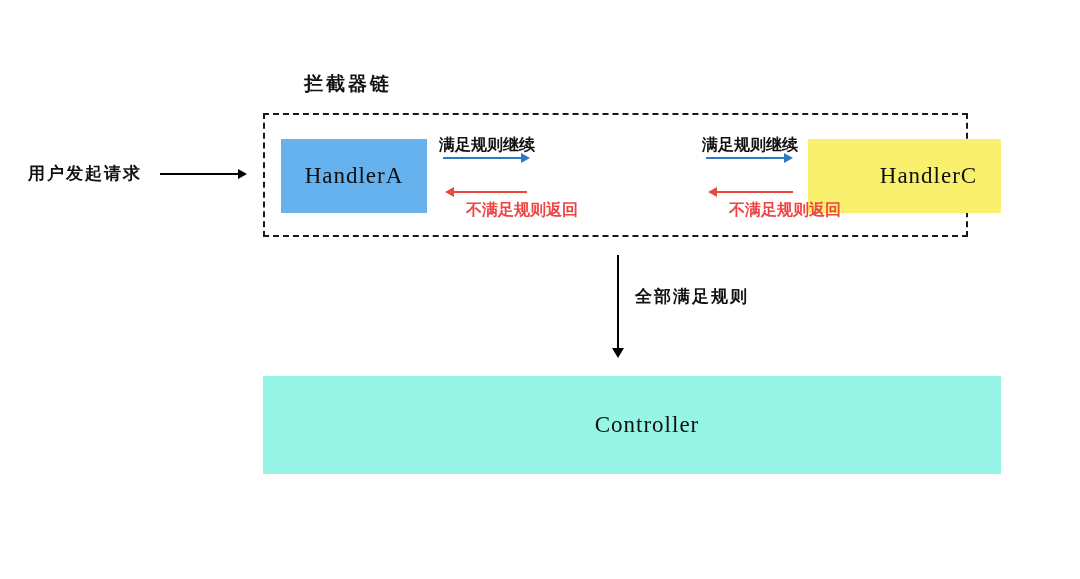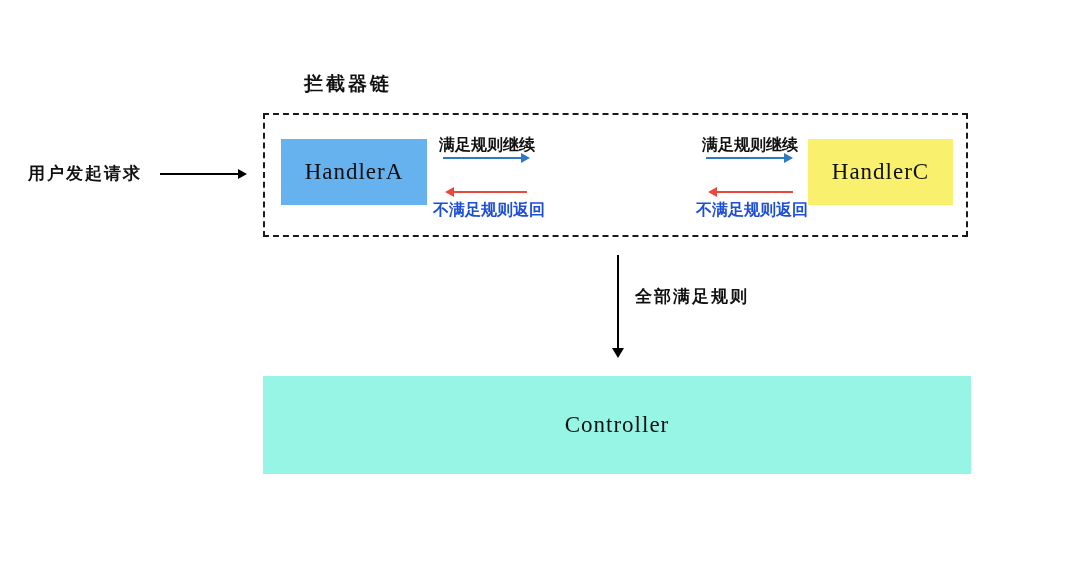--- a/index.html
+++ b/index.html
@@ -28,40 +28,40 @@
   .chain-box {
     left: 263px;
     top: 113px;
     width: 701px;
     height: 120px;
     border: 2px dashed #1a1a1a;
     background: transparent;
   }
   .handler {
     top: 139px;
-    height: 66px;
+    height: 74px;
     display: flex;
     align-items: center;
     justify-content: center;
     font-size: 23px;
     color: #101010;
     letter-spacing: 1px;
   }
   .handler-a { left: 281px; width: 146px; }
   .handler-b { left: 545px; width: 142px; }
-  .handler-c { left: 808px; width: 145px; }
+  .handler-c { left: 808px; width: 145px; padding-left: 48px; }
 
   .flow-label {
     transform: translateX(-50%);
     white-space: nowrap;
     font-size: 16px;
     font-weight: bold;
     color: #111111;
   }
-  .flow-label.ret { color: #1d4ed8; }
+  .flow-label.ret { color: #ef4444; margin-left: 33px; }
 
   .h-arrow {
     display: flex;
     align-items: center;
     height: 12px;
   }
   .h-arrow .shaft {
     flex: 1;
     height: 2px;
   }
@@ -131,20 +131,21 @@
     left: 263px;
     top: 376px;
     width: 708px;
     height: 98px;
     display: flex;
     align-items: center;
     justify-content: center;
     font-size: 23px;
     color: #101010;
     letter-spacing: 1px;
+    padding-left: 30px;
   }
 </style>
 </head>
 <body>
 
 <div class="canvas">
 
   <div class="abs chain-title">拦截器链</div>
 
   <div class="abs chain-box"></div>

